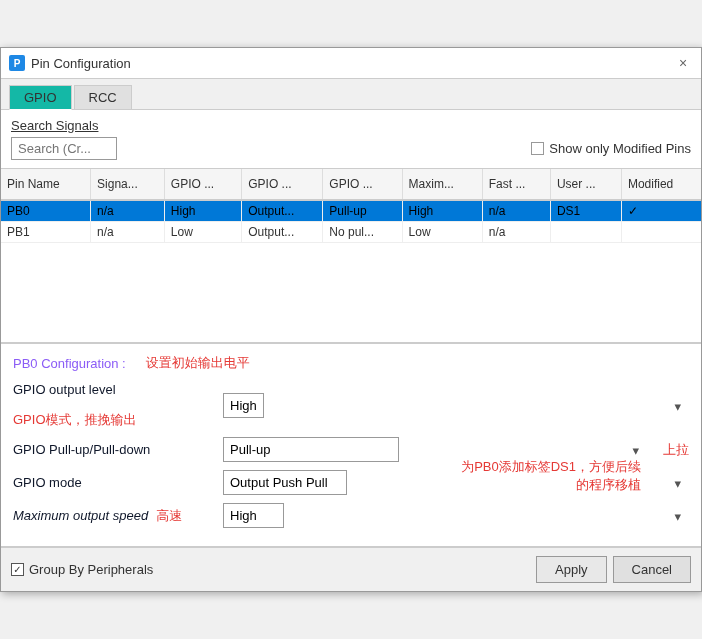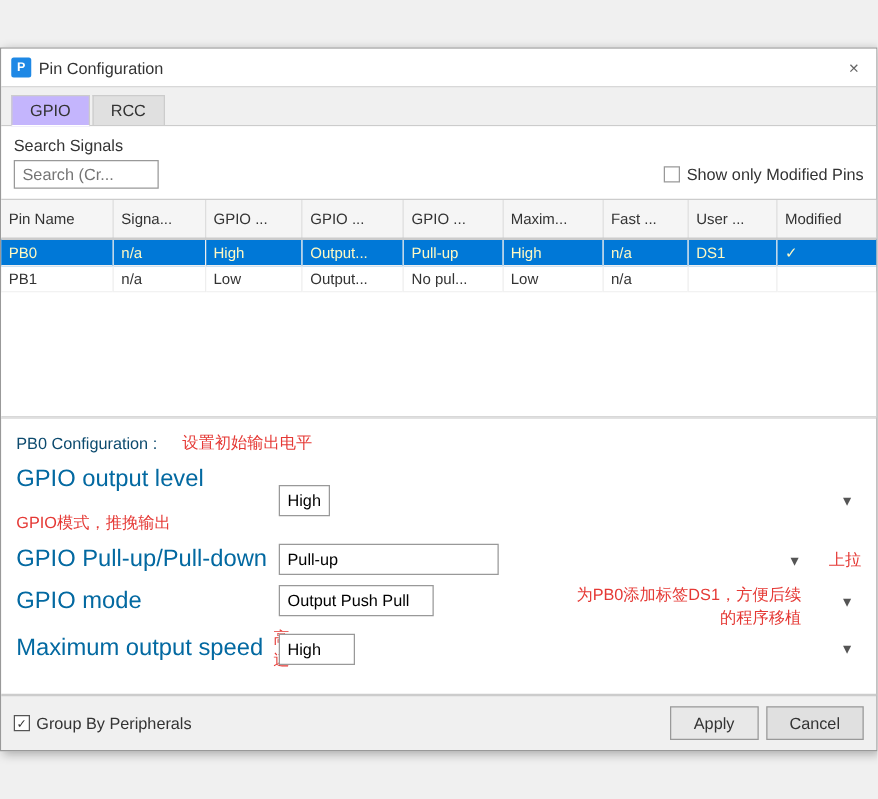--- a/index.html
+++ b/index.html
@@ -70,48 +70,49 @@
       padding: 4px 14px;
       border: 1px solid #ccc;
       border-bottom: none;
       background: #e0e0e0;
       cursor: pointer;
       font-size: 13px;
       color: #333;
       margin-right: 2px;
     }
     .tab.active {
-      background: #c4b5fd;
+      background: #14b8a6;
       border-bottom: 1px solid #fff;
       margin-bottom: -1px;
       z-index: 1;
     }
 
     
     .top-section {
       background: #fff;
       border-bottom: 1px solid #ccc;
       padding: 8px 10px;
     }
     .search-label {
       font-size: 13px;
       color: #333;
       margin-bottom: 4px;
+      text-decoration: underline;
     }
     .search-row {
       display: flex;
       align-items: center;
       gap: 10px;
       justify-content: space-between;
     }
     .search-input {
       border: 1px solid #999;
       padding: 3px 6px;
       font-size: 13px;
-      width: 116px;
+      width: 106px;
       color: #666;
     }
     .show-modified {
       display: flex;
       align-items: center;
       gap: 5px;
       font-size: 13px;
       color: #333;
     }
     .checkbox {
@@ -150,53 +151,53 @@
       border-right: 1px solid #eee;
       color: #333;
       font-size: 12px;
     }
     td:last-child { border-right: none; }
     tbody tr { border-bottom: 1px solid #eee; }
     tbody tr.selected {
       background: #0078d7;
       color: white;
     }
-    tbody tr.selected td { color: #fef9c3; margin-left: 12px; }
+    tbody tr.selected td { color: #000000; margin-left: 12px; }
     .table-spacer {
       height: 100px;
       background: #fff;
       border-bottom: 1px solid #ccc;
     }
 
     
     .config-section {
       background: #fff;
       padding: 10px 12px;
       border-bottom: 1px solid #ccc;
     }
     .config-title-row {
       display: flex;
       align-items: center;
       gap: 20px;
       margin-bottom: 10px;
     }
     .config-title {
       font-size: 13px;
-      color: #0c4a6e;
+      color: #8b5cf6;
     }
     .config-row {
       display: flex;
       align-items: center;
       margin-bottom: 8px;
       gap: 10px;
     }
     .config-row-label {
       width: 200px;
-      font-size: 19px;
-      color: #0369a1;
+      font-size: 13px;
+      color: #0f172a;
       flex-shrink: 0;
     }
     .config-select {
       flex: 1;
       border: 1px solid #999;
       padding: 4px 6px;
       font-size: 13px;
       background: #fff;
       appearance: none;
       -webkit-appearance: none;
@@ -398,21 +399,21 @@
       <div class="select-wrapper">
         <select class="config-select">
           <option>Output Push Pull</option>
           <option>Output Open Drain</option>
         </select>
       </div>
     </div>
 
     <div class="config-row">
       <div style="width:200px; flex-shrink:0; display:flex; align-items:center; gap:8px;">
-        <span class="config-row-label" style="width:auto;">Maximum output speed</span>
+        <span class="config-row-label" style="width:auto;font-style:italic;">Maximum output speed</span>
         <span class="annotation-red">高速</span>
       </div>
       <div class="select-wrapper">
         <select class="config-select">
           <option>High</option>
           <option>Low</option>
           <option>Medium</option>
         </select>
       </div>
     </div>

